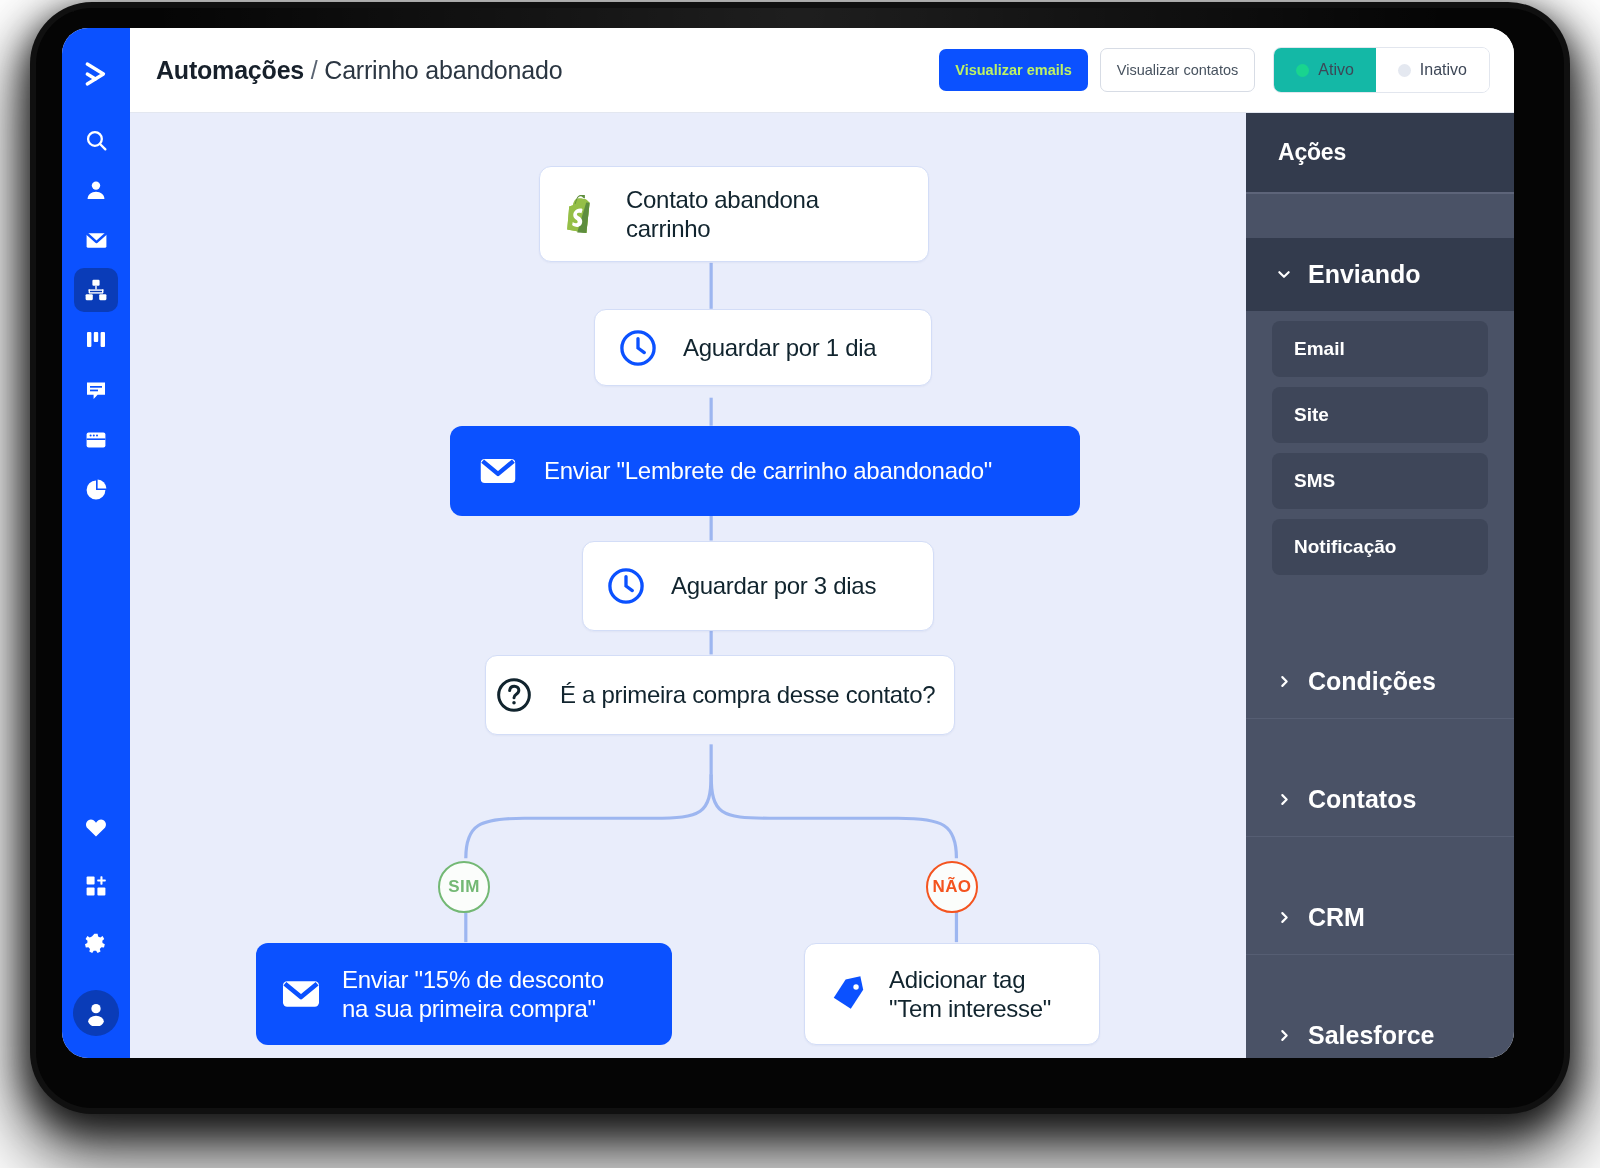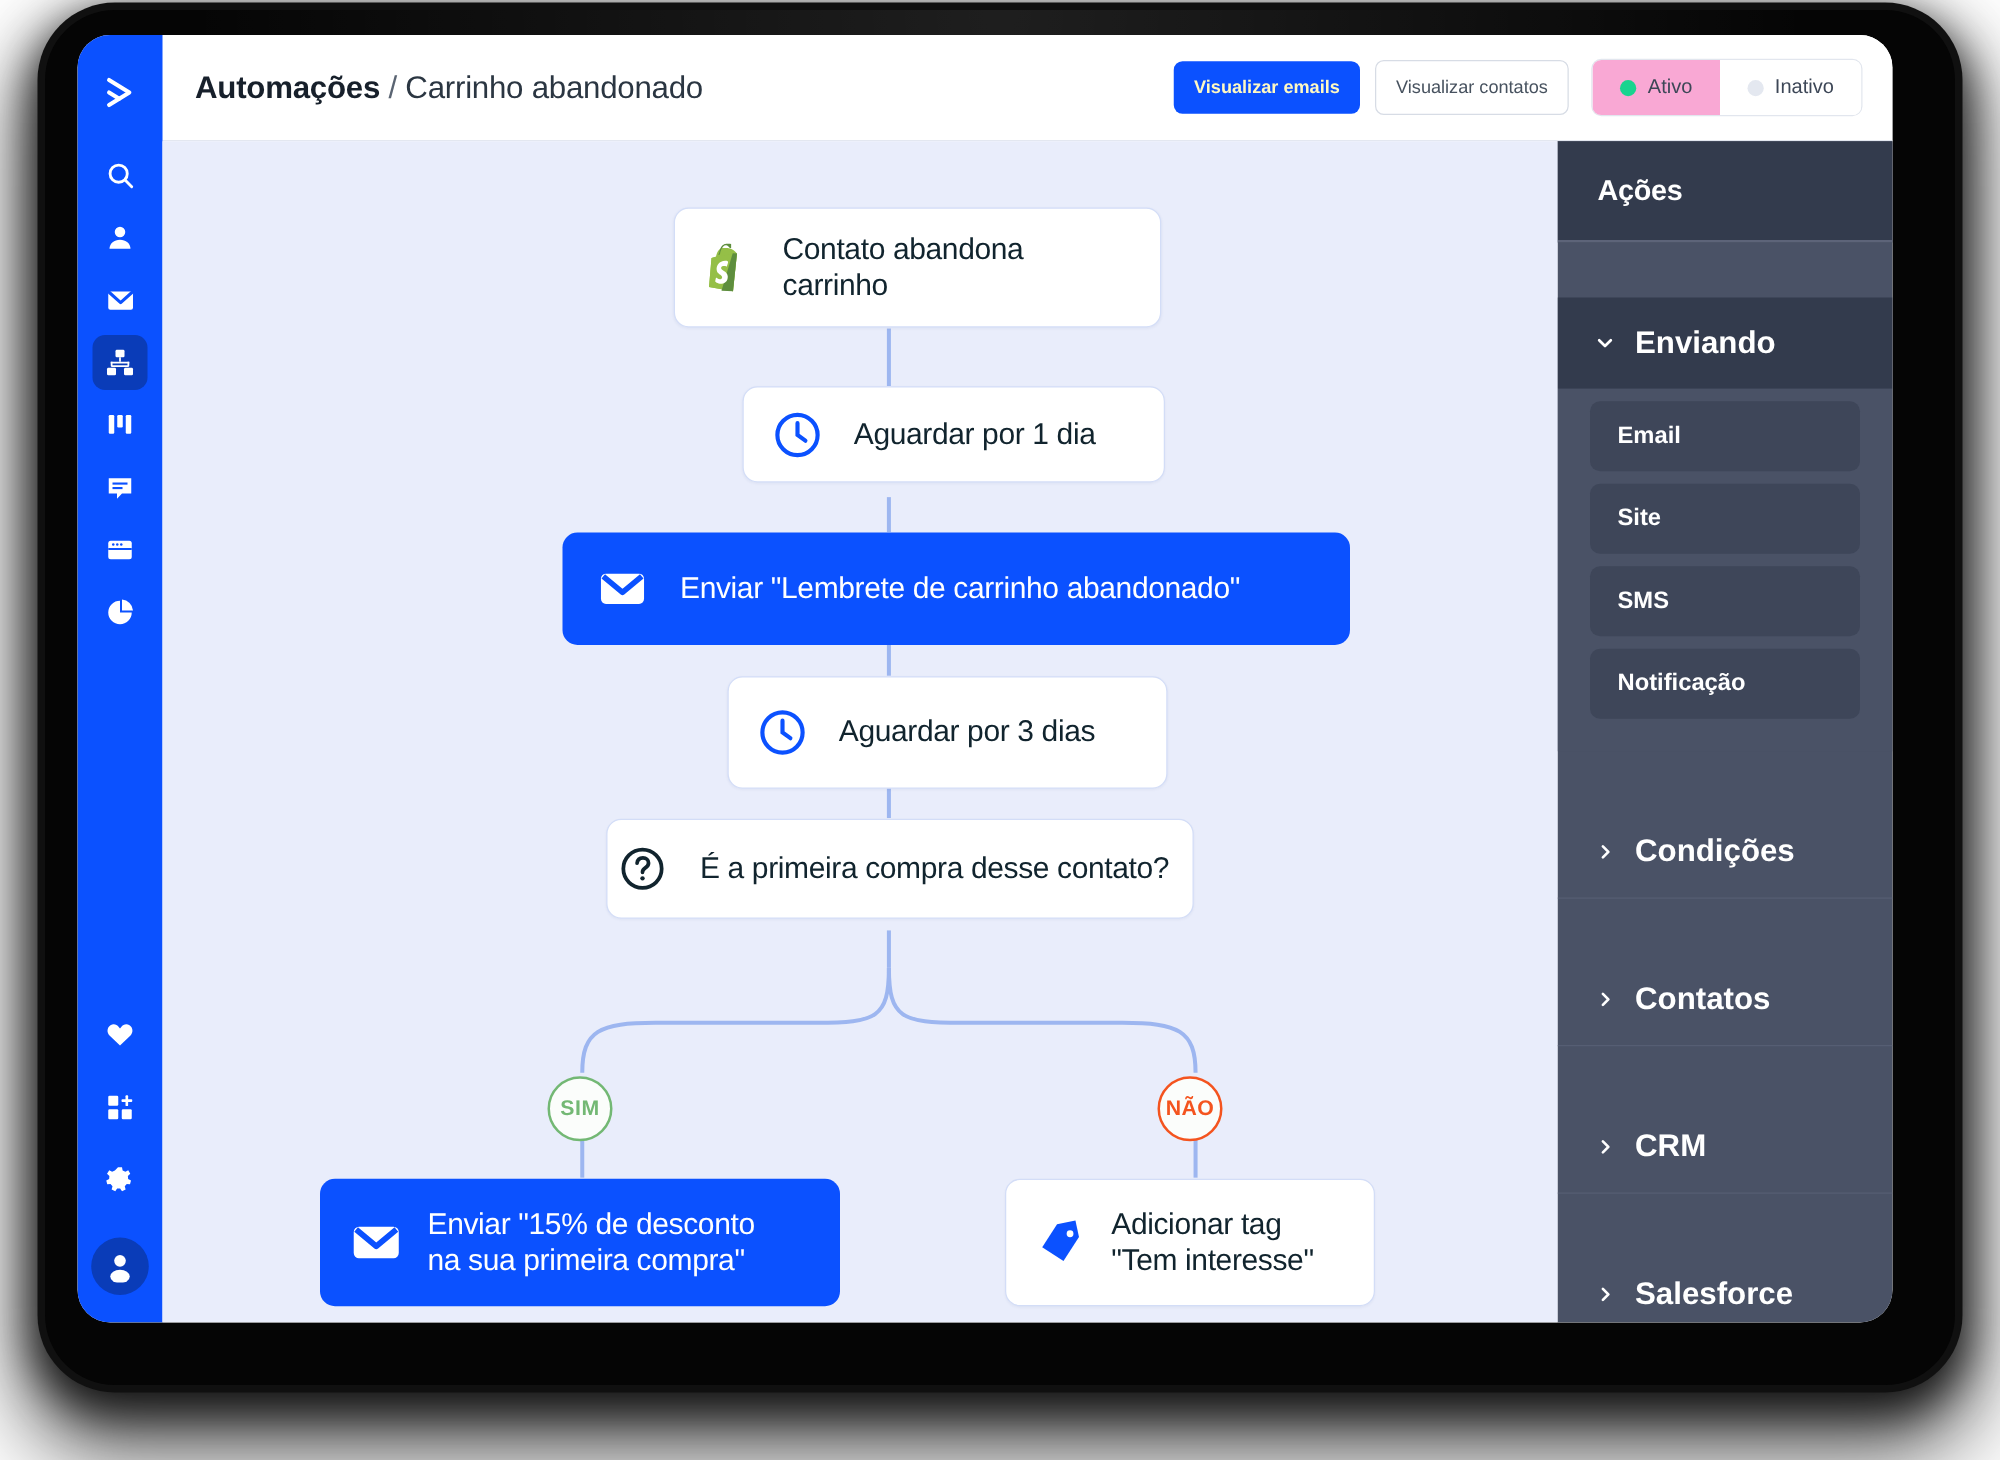--- a/index.html
+++ b/index.html
@@ -87,21 +87,21 @@
   #crumb{
     font-size:25px;color:#17202b;letter-spacing:-.2px;
     white-space:nowrap;
   }
   #crumb .b{font-weight:bold;}
   #crumb .sep{color:#5a6472;font-weight:normal;}
   #crumb .cur{color:#2b3642;font-weight:normal;}
   #topbar-spacer{flex:1;}
 
   .btn-primary{
-    background:#0b51ff;color:#fef9c3;
+    background:#0b51ff;color:#bef264;
     font-size:14.5px;font-weight:bold;
     border:none;border-radius:7px;
     padding:13px 16px;
     cursor:pointer;white-space:nowrap;
   }
   .btn-ghost{
     background:#fff;color:#47525f;
     font-size:14.5px;
     border:1px solid #d7dce5;border-radius:7px;
     padding:13px 16px;
@@ -110,21 +110,21 @@
   .seg{
     display:flex;border:1px solid #e2e6ee;border-radius:8px;overflow:hidden;
     margin-left:6px;
   }
   .seg-item{
     display:flex;align-items:center;gap:9px;
     padding:13px 22px;
     font-size:16px;color:#3d4757;
     background:#ffffff;cursor:pointer;white-space:nowrap;
   }
-  .seg-item.on{background:#f9a8d4;}
+  .seg-item.on{background:#14b8a6;}
   .dot{width:13px;height:13px;border-radius:50%;display:inline-block;}
 
   
   #body{flex:1;display:flex;min-height:0;}
 
   
   #canvas{
     flex:1;position:relative;
     background:#e9edfb;
     overflow:hidden;

